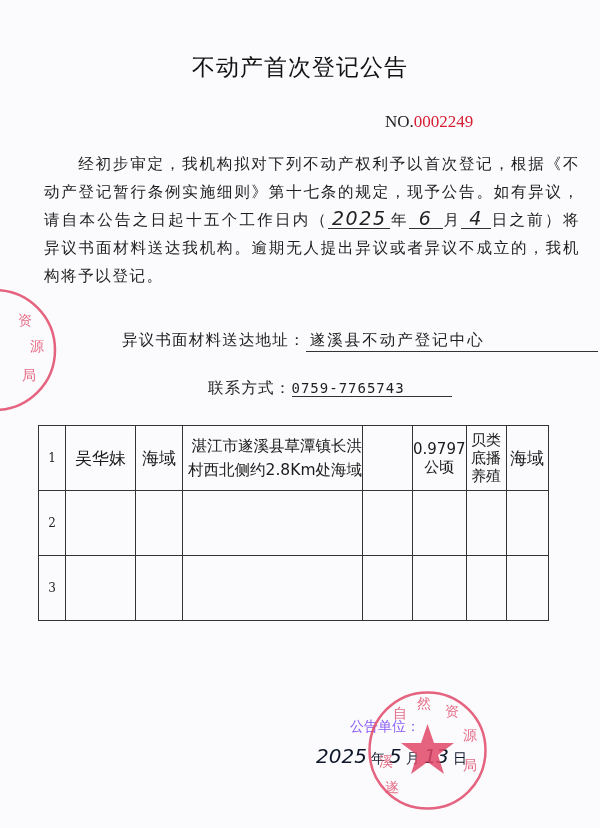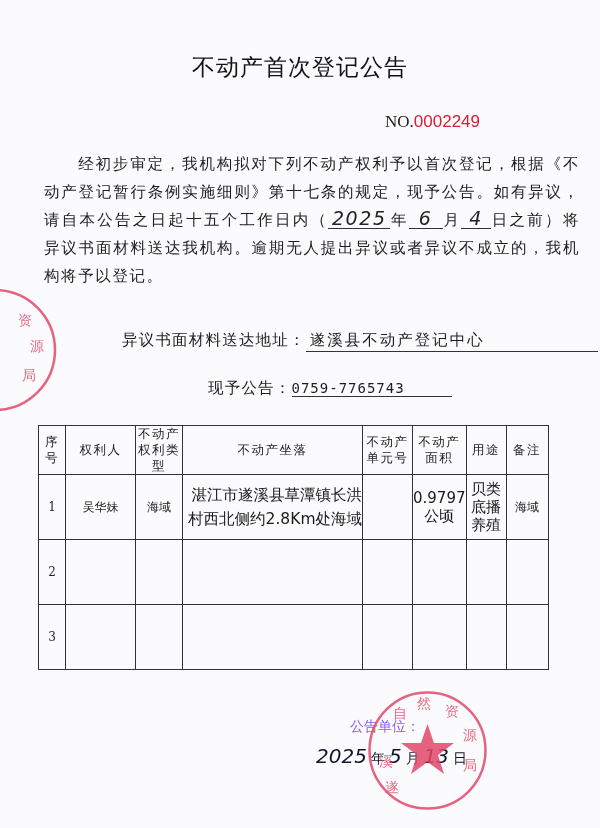--- a/index.html
+++ b/index.html
@@ -11,21 +11,21 @@
     }
     .title {
       position: absolute; left: 0; width: 600px; top: 52px;
       text-align: center; font-family: "DejaVu Sans", sans-serif;
       font-size: 23px; letter-spacing: 1px; color: #111;
     }
     .docno {
       position: absolute; left: 385px; top: 112px; font-size: 17px;
       font-family: "Liberation Serif", serif; color: #222;
     }
-    .docno .num { color: #d81e34; font-family: Liberation Sans, sans-serif; font-size: 17px; }
+    .docno .num { color: #d81e34; font-family: Liberation Serif, serif; font-size: 17px; }
     .para {
       position: absolute; left: 44px; top: 150px; width: 536px;
       font-size: 15.5px; line-height: 28px; letter-spacing: 1.6px; text-align: justify;
     }
     .para .indent { display: inline-block; width: 34px; }
     .hw {
       font-family: "DejaVu Sans", sans-serif; font-style: italic; font-size: 19px;
       color: #222; display: inline-block; border-bottom: 1px solid #333; text-align: center;
       line-height: 20px;
     }
@@ -37,21 +37,21 @@
       position: absolute; left: 38px; top: 425px; border-collapse: collapse;
       font-size: 12.5px; table-layout: fixed;
     }
     table.reg td, table.reg th {
       border: 1px solid #333; padding: 0; text-align: center; vertical-align: middle;
       font-weight: normal;
     }
     table.reg th { height: 46px; line-height: 16px; letter-spacing: 1.5px; }
     table.reg tr.r1 td { height: 64px; }
     table.reg tr.r2 td, table.reg tr.r3 td { height: 64px; }
-    .hand { font-family: "DejaVu Sans", sans-serif; font-size: 12px; color: #1a1a1a; line-height: 22px; }
+    .hand { font-family: "DejaVu Sans", sans-serif; font-size: 17px; color: #1a1a1a; line-height: 22px; }
     .hand.small { font-size: 15px; line-height: 18px; }
     .hand.loc { font-size: 15.5px; line-height: 24px; text-align: right; padding-left: 3px; }
     .seq { font-size: 12px; }
     .issuer { position: absolute; left: 350px; top: 718px; font-family: "DejaVu Sans", sans-serif; font-size: 14px; color: #8b5cf6; }
     .date { position: absolute; left: 312px; top: 744px; font-family: "DejaVu Sans", sans-serif; font-size: 14px; color: #0f172a; }
     .date .hwd { font-style: italic; font-size: 20px; padding: 0 4px; }
     .seal { position: absolute; pointer-events: none; }
   </style>
 </head>
 <body>
@@ -64,45 +64,35 @@
 
 <div class="para">
   <span class="indent"></span><span>经初步审定，我机构拟对下列不动产权利予以首次登记，根据《不动产登记暂行条例实施细则》第十七条的规定，现予公告。如有异议，请自本公告之日起十五个工作日内（</span><span class="hw" style="width:62px">2025</span><span>年</span><span class="hw" style="width:34px">6</span><span>月</span><span class="hw" style="width:30px">4</span><span>日之前）将异议书面材料送达我机构。逾期无人提出异议或者异议不成立的，我机构将予以登记。</span>
 </div>
 
 <div class="addr">
   <span>异议书面材料送达地址：</span><span class="val">遂溪县不动产登记中心</span>
 </div>
 
 <div class="contact">
-  <span>现予公告：</span><span class="val">0759-7765743</span>
+  <span>联系方式：</span><span class="val">0759-7765743</span>
 </div>
 
 <table class="reg">
   <colgroup>
     <col style="width:27px">
       <col style="width:70px">
       <col style="width:47px">
       <col style="width:180px">
     <col style="width:50px">
       <col style="width:52px">
       <col style="width:40px">
       <col style="width:42px">
   </colgroup>
   <tbody>
-      <tr>
-    <th>序号</th>
-    <th>权利人</th>
-    <th>不动产权利类型</th>
-    <th>不动产坐落</th>
-    <th>不动产单元号</th>
-    <th>不动产面积</th>
-    <th>用途</th>
-    <th>备注</th>
-  </tr>
   <tr class="r1">
     <td class="seq">1</td>
     <td class="hand">吴华妹</td>
     <td class="hand">海域</td>
     <td class="hand loc">湛江市遂溪县草潭镇长洪村西北侧约2.8Km处海域</td>
     <td></td>
     <td class="hand small">0.9797 公顷</td>
     <td class="hand small">贝类底播养殖</td>
     <td class="hand">海域</td>
   </tr>

